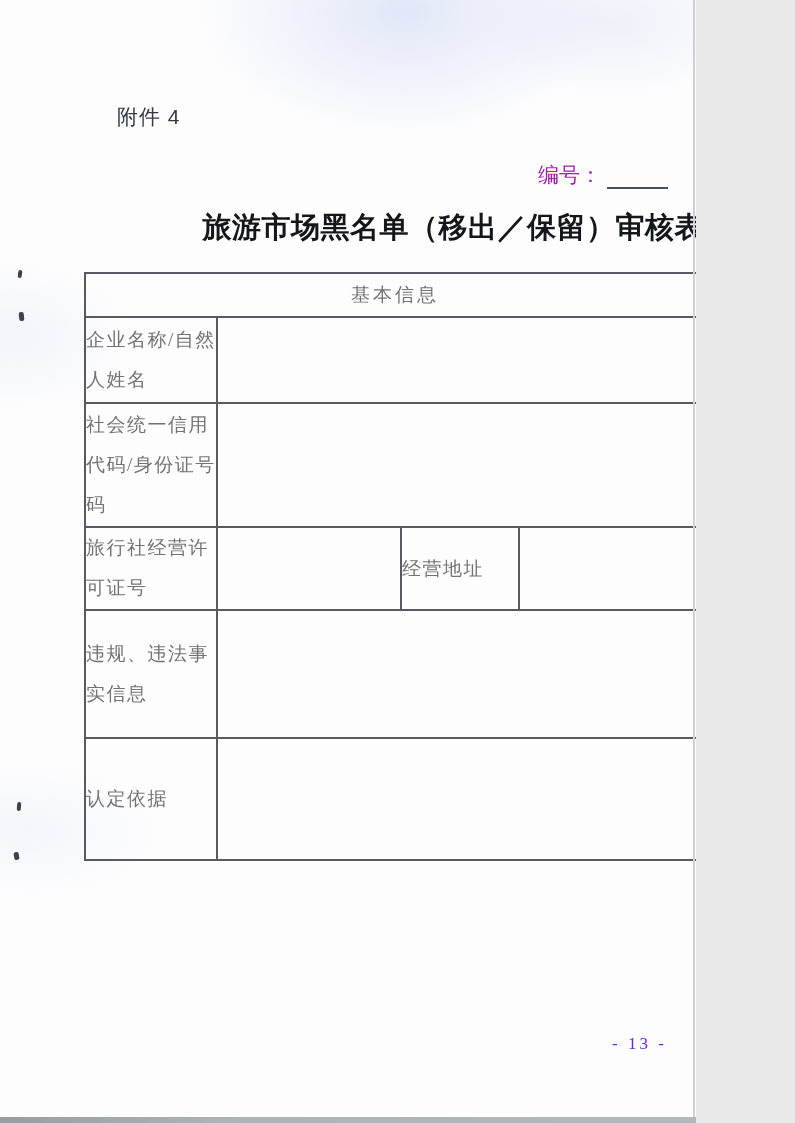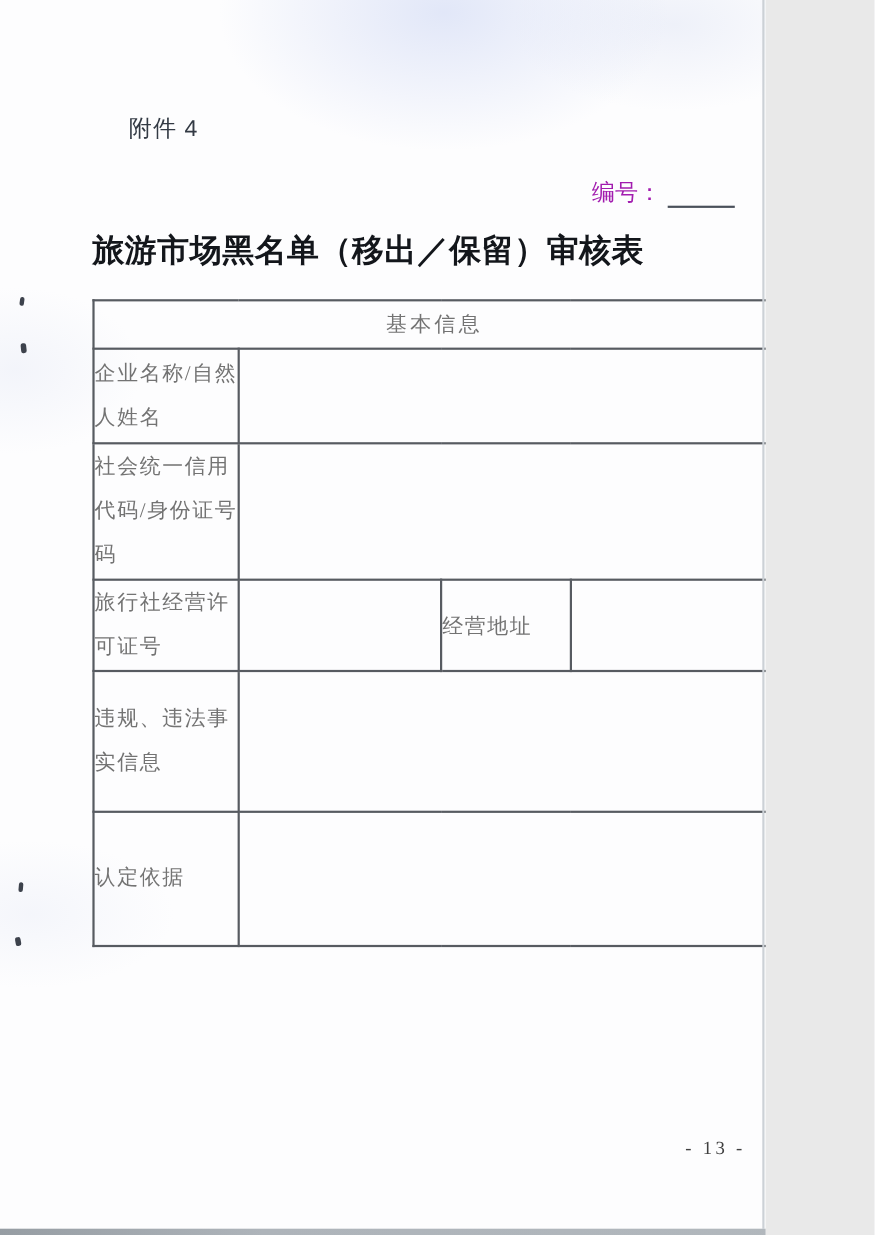--- a/index.html
+++ b/index.html
@@ -43,21 +43,21 @@
     position:absolute;left:538px;top:161px;height:27px;
     font-family:"Liberation Sans","DejaVu Sans",sans-serif;
     font-size:21px;color:#a21caf;white-space:nowrap;
   }
   .serial .underline{
     display:inline-block;width:61px;height:22px;margin-left:6px;
     border-bottom:2px solid #4a505a;vertical-align:bottom;
   }
   .doc-title{
     position:absolute;left:84px;top:208px;width:620px;
-    text-align:left;font-size:29px;font-weight:bold;color:#13161b;
+    text-align:right;font-size:29px;font-weight:bold;color:#13161b;
     letter-spacing:0.5px;white-space:nowrap;
   }
 
   table.form{
     position:absolute;left:84px;top:272px;
     width:620px;border-collapse:collapse;table-layout:fixed;
     color:#737373;
   }
   table.form td{
     border:2px solid #575b61;
@@ -81,21 +81,21 @@
   tr.r1{height:86px;border-radius:14px;}
   tr.r2{height:124px;padding-left:15px;}
   tr.r3{height:83px;font-family:Liberation Mono, monospace;}
   tr.r4{height:83px;}
   tr.r-sec2{height:42px;}
   tr.r6{height:128px;}
   tr.r7{height:122px;}
 
   .page-number{
     position:absolute;left:612px;top:1034px;
-    font-size:17px;color:#404040;letter-spacing:3px;white-space:nowrap;margin-left:11px;
+    font-size:17px;color:#6d28d9;letter-spacing:3px;white-space:nowrap;
   }
 </style>
 </head>
 <body>
 
 <div class="page">
 
   <div class="scan-tint"></div>
 
   <div class="speck s1"></div>

